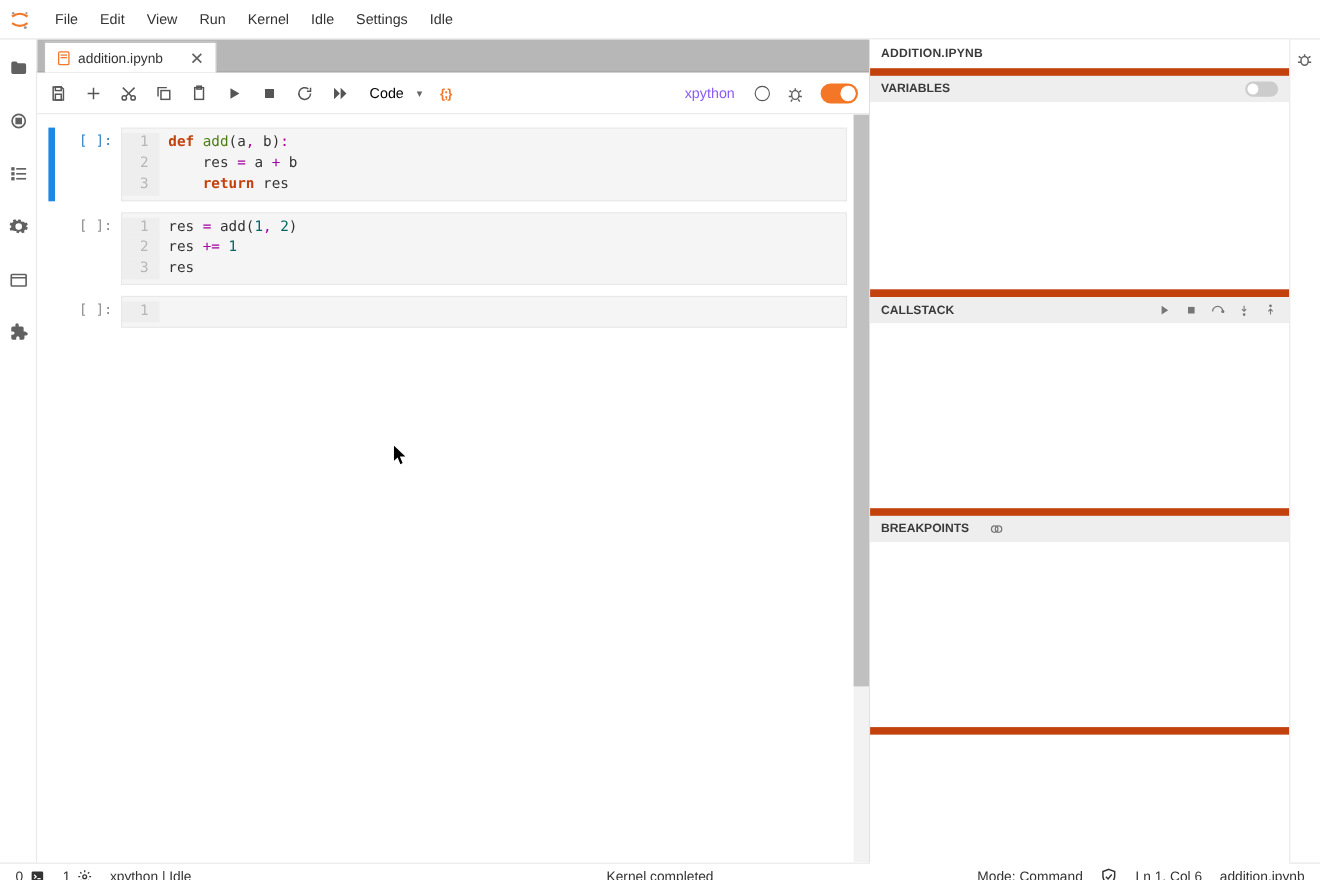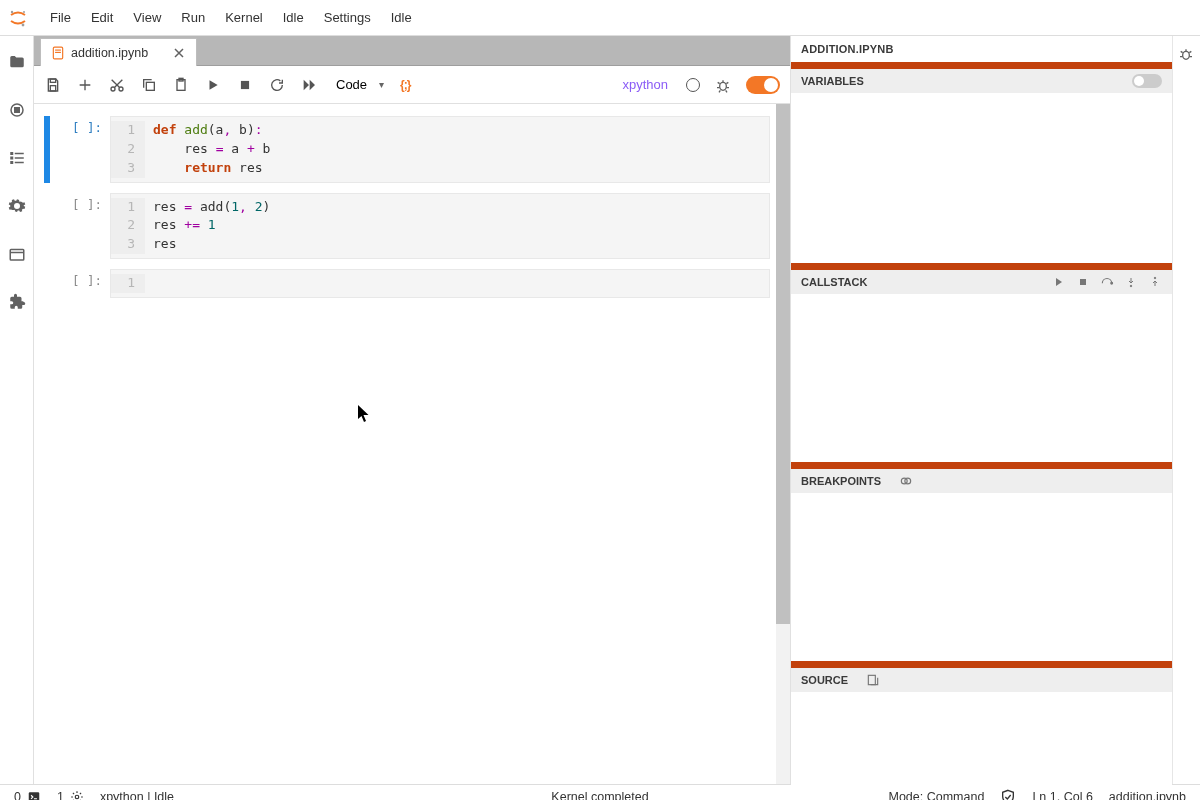--- a/index.html
+++ b/index.html
@@ -346,29 +346,20 @@
               <svg width="14" height="14" viewBox="0 0 24 24" fill="none" stroke="currentColor" stroke-width="2">
                 <circle cx="9" cy="12" r="5"></circle>
                 <circle cx="15" cy="12" r="5"></circle>
               </svg>
             </span>
         </div>
         <div class="panel-body bp-body"></div>
       </div>
 
       <div class="panel-section">
-        <div class="panel-header">
-          <span>SOURCE</span>
-          <span class="ctrl" style="margin-left:8px">
-              <svg width="14" height="14" viewBox="0 0 24 24" fill="none" stroke="currentColor" stroke-width="2">
-                <rect x="4" y="4" width="12" height="16"></rect>
-                <path d="M8 20h12V8"></path>
-              </svg>
-            </span>
-        </div>
         <div class="panel-body src-body"></div>
       </div>
     </div>
     <div class="right-rail">
       <span class="rail-item">
           <svg width="16" height="16" viewBox="0 0 24 24" fill="none" stroke="currentColor" stroke-width="2">
             <ellipse cx="12" cy="14" rx="5" ry="6"></ellipse>
             <path d="M12 8V5M7 10l-3-2M17 10l3-2M7 16H3M17 16h4"></path>
           </svg>
         </span>

